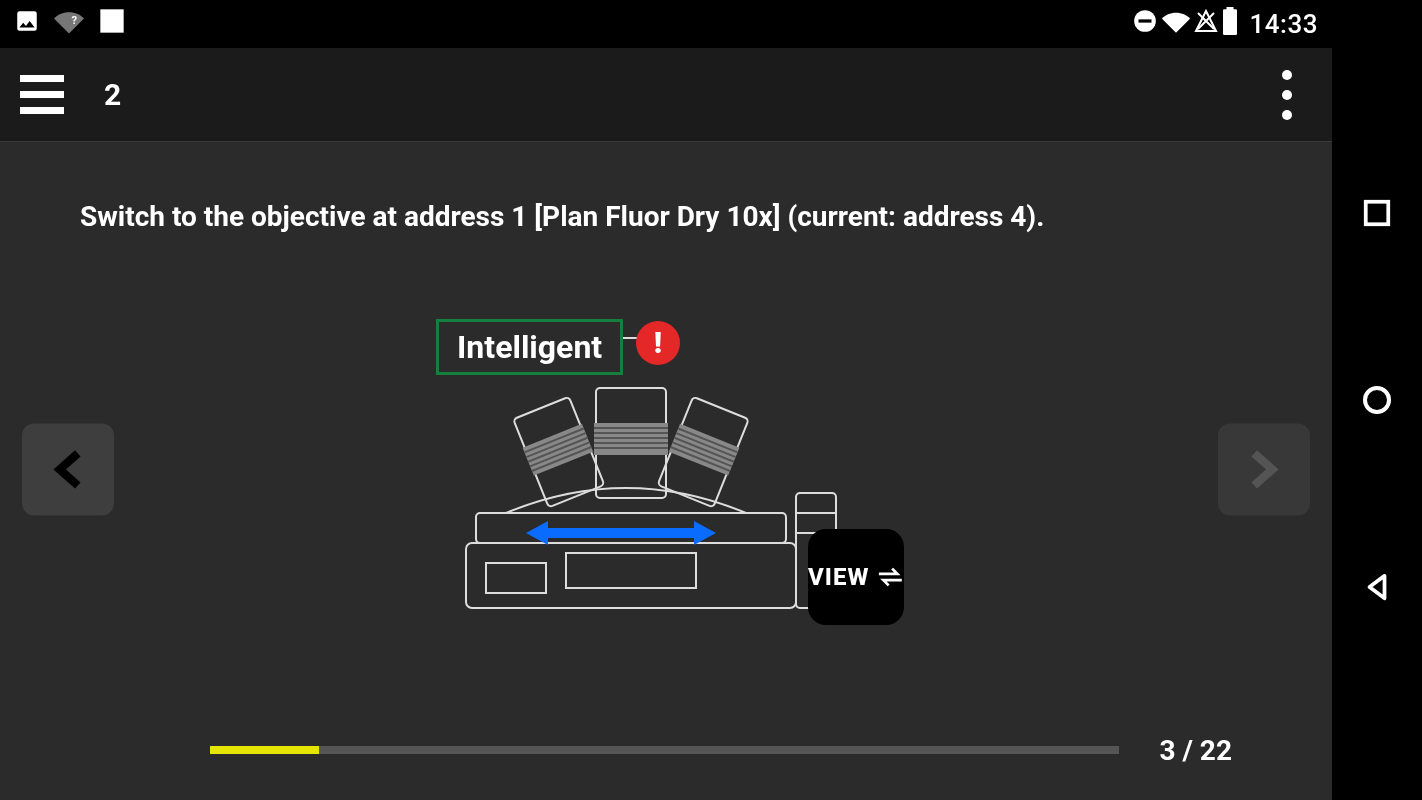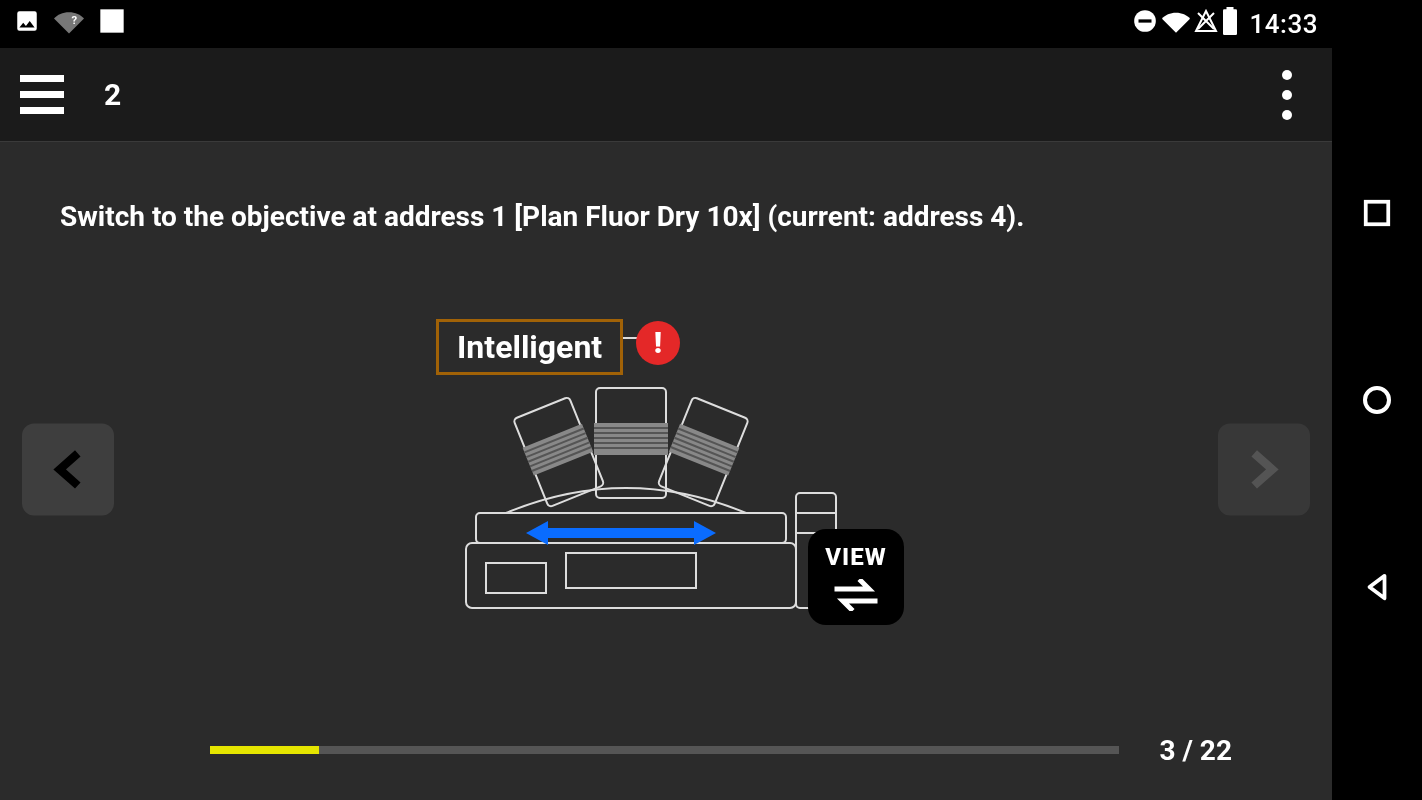--- a/index.html
+++ b/index.html
@@ -19,36 +19,36 @@
   .app-header { height: 94px; background: #1b1b1b; display: flex; align-items: center; padding: 0 20px; gap: 40px; border-bottom: 1px solid #3a3a3a; }
   .hamburger { display: flex; flex-direction: column; gap: 9px; width: 44px; cursor: pointer; }
   .hamburger span { height: 7px; background: #fff; }
   .title-wrap { display: flex; align-items: baseline; gap: 30px; font-size: 30px; font-weight: 700; }
   .title-num { }
   .kebab { margin-left: auto; display: flex; flex-direction: column; gap: 10px; padding: 10px 20px; cursor: pointer; }
   .kebab span { width: 10px; height: 10px; border-radius: 50%; background: #fff; }
 
   
   .content { flex: 1; position: relative; display: flex; flex-direction: column; }
-  .instruction { padding: 56px 60px 20px; font-size: 28px; font-weight: 700; line-height: 1.35; }
+  .instruction { padding: 56px 80px 20px; font-size: 28px; font-weight: 700; line-height: 1.35; }
 
   .stage { flex: 1; position: relative; display: flex; align-items: center; justify-content: center; }
 
   .arrow-btn { position: absolute; top: 52%; transform: translateY(-80%); width: 92px; height: 92px; background: #3e3e3e; border-radius: 12px; display: flex; align-items: center; justify-content: center; cursor: pointer; }
   .arrow-btn.left { left: 22px; }
   .arrow-btn.right { right: 22px; background: #444; opacity: 0.55; }
   .arrow-btn svg { display: block; }
 
   .diagram-box { position: relative; width: 440px; height: 340px; margin-top: -10px; }
 
-  .label-chip { position: absolute; top: 6px; left: -10px; border: 3px solid #a16207; background: #2b2b2b; padding: 6px 18px; font-size: 32px; font-weight: 700; z-index: 5; }
+  .label-chip { position: absolute; top: 6px; left: -10px; border: 3px solid #15803d; background: #2b2b2b; padding: 6px 18px; font-size: 32px; font-weight: 700; z-index: 5; }
   .alert-badge { position: absolute; top: 8px; left: 190px; width: 44px; height: 44px; border-radius: 50%; background: #e42828; display: flex; align-items: center; justify-content: center; font-size: 30px; font-weight: 900; z-index: 6; }
   .alert-badge::after { content: "!"; color: #fff; }
 
-  .view-chip { position: absolute; bottom: 28px; right: -18px; width: 96px; height: 96px; background: #000; border-radius: 18px; display: flex; flex-direction: column; align-items: center; justify-content: center; gap: 8px; z-index: 5; cursor: pointer; }
+  .view-chip { position: absolute; bottom: 28px; right: -18px; width: 96px; height: 96px; background: #000; border-radius: 18px; display: flex; flex-direction: row; align-items: center; justify-content: center; gap: 8px; z-index: 5; cursor: pointer; }
   .view-chip .view-label { font-size: 24px; font-weight: 800; letter-spacing: 1px; }
 
   .microscope-svg { position: absolute; top: 0; left: 0; }
 
   .double-arrow { position: absolute; left: 80px; top: 206px; z-index: 4; }
 
   
   .footer { height: 80px; display: flex; align-items: center; padding: 0 60px 20px 210px; gap: 40px; }
   .progress-track { flex: 1; height: 8px; background: #555; position: relative; }
   .progress-fill { position: absolute; left: 0; top: 0; height: 8px; background: #e5e500; }

